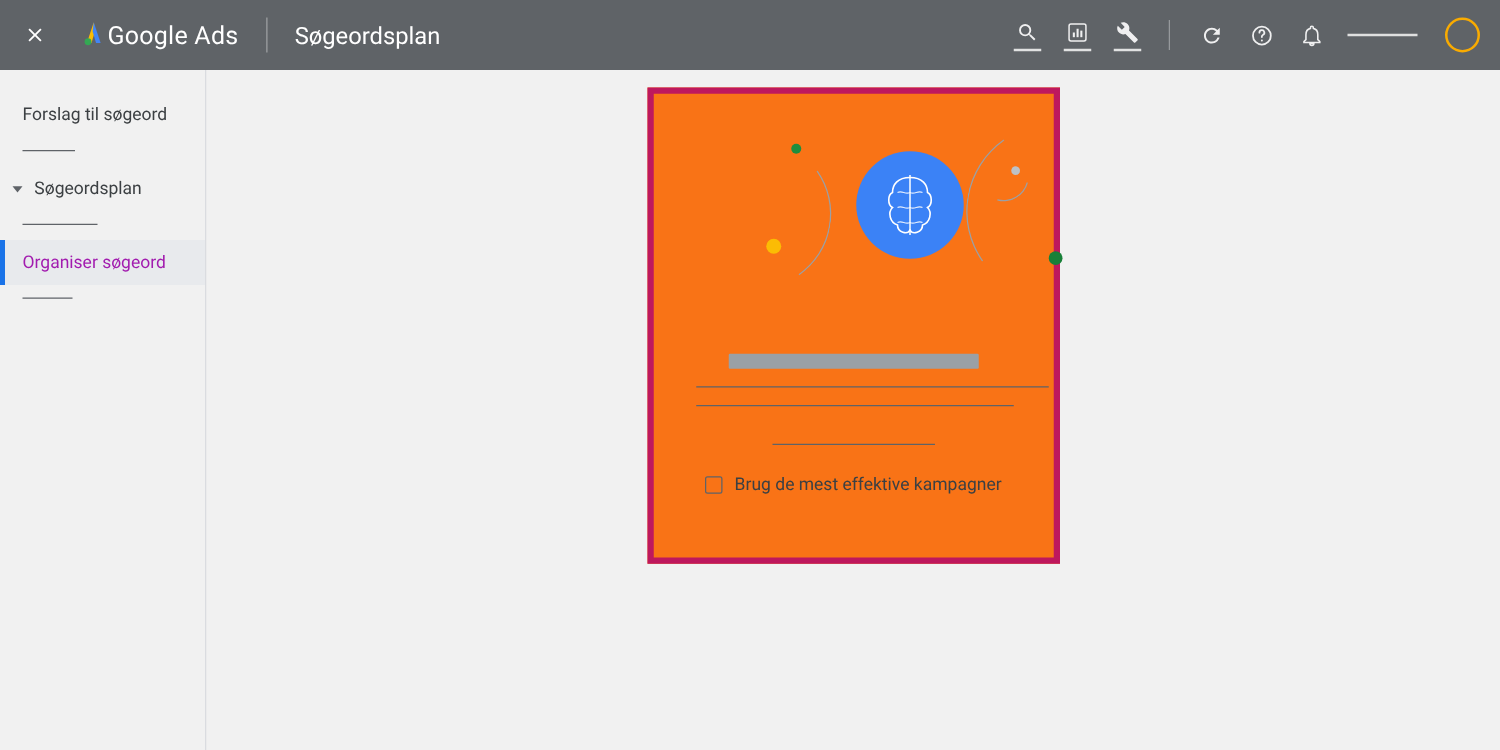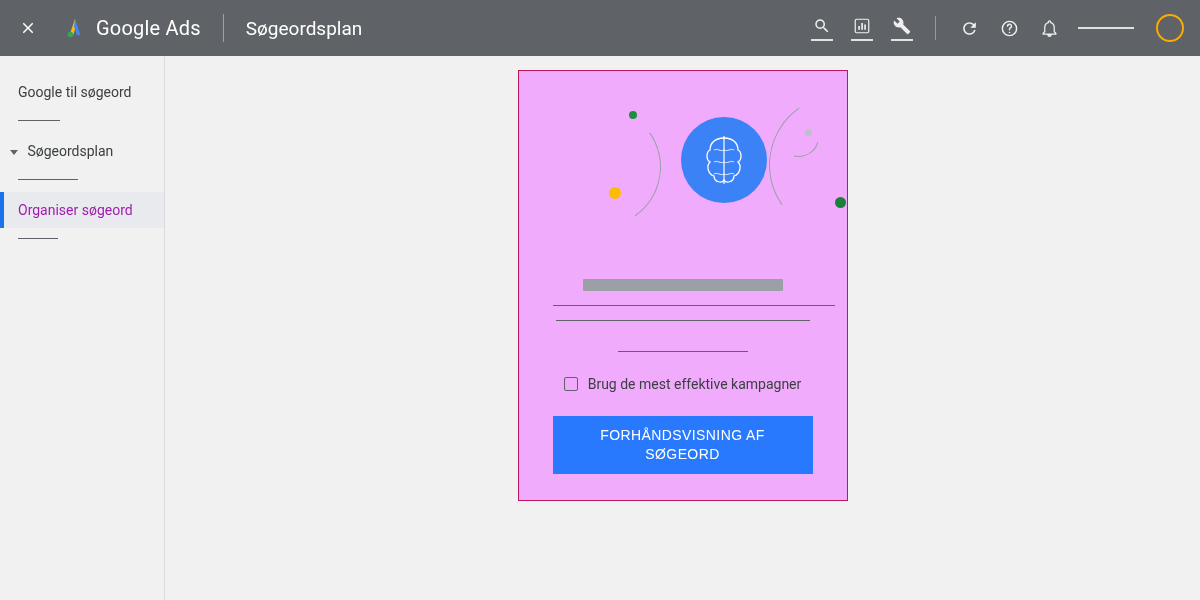--- a/index.html
+++ b/index.html
@@ -2,21 +2,21 @@
 <html><head>
   <meta charset="utf-8">
   <style>
     * { margin: 0; padding: 0; box-sizing: border-box; }
     body { font-family: Roboto, Arial, sans-serif; background: #f1f1f1; width: 1200px; height: 600px; overflow: hidden; }
     
     
     .header { background: #5f6367; height: 56px; display: flex; align-items: center; padding: 0 16px; color: #fff; }
     .close-btn { width: 24px; height: 24px; display: flex; align-items: center; justify-content: center; cursor: pointer; margin-right: 24px; }
     .close-btn svg { width: 18px; height: 18px; }
-    .logo-wrap { display: flex; align-items: center; gap: 10px; }
+    .logo-wrap { display: flex; gap: 0; }
     .ads-logo { width: 22px; height: 22px; }
     .product-name { font-size: 20px; font-weight: 400; letter-spacing: 0.2px; }
     .vdiv { width: 1px; height: 28px; background: rgba(255,255,255,0.4); margin: 0 22px; }
     .page-title { font-size: 19px; font-weight: 400; }
     .spacer { flex: 1; }
     .toolbar { display: flex; align-items: center; gap: 18px; }
     .ticon { width: 22px; height: 22px; display: flex; align-items: center; justify-content: center; cursor: pointer; opacity: 0.9; }
     .ticon-underline { border-bottom: 2px solid rgba(255,255,255,0.9); padding-bottom: 2px; height: 26px; }
     .tdiv { width: 1px; height: 24px; background: rgba(255,255,255,0.35); margin: 0 4px; }
     .account-line { width: 56px; height: 0; border-bottom: 2px solid rgba(255,255,255,0.8); margin-right: 4px; }
@@ -30,21 +30,21 @@
     .side-item.active::before { content: ''; position: absolute; left: 0; top: 0; bottom: 0; width: 4px; background: #1a73e8; }
     .caret { display: inline-block; width: 0; height: 0; border-left: 4px solid transparent; border-right: 4px solid transparent; border-top: 5px solid #5f6368; margin-right: 6px; vertical-align: middle; }
     .side-underline { height: 0; border-bottom: 1.5px solid #5f6368; margin: 10px 18px 12px; }
     .side-underline.short { width: 42px; }
     .side-underline.std { width: 60px; }
     .side-underline.med { width: 40px; }
     .side-item.with-caret { padding-left: 10px; }
     
     
     .main { flex: 1; display: flex; align-items: center; justify-content: center; padding-top: 14px; align-items: flex-start; }
-    .card { width: 330px; background: #f0abfc; border: 1px solid #be185d; padding: 28px 34px 26px; }
+    .card { width: 330px; background: #f97316; border: 5px solid #be185d; padding: 28px 34px 26px; }
     
     
     .illus { position: relative; height: 150px; margin-bottom: 30px; }
     .brain-circle { width: 86px; height: 86px; background: #3b82f6; border-radius: 50%; position: absolute; left: 128px; top: 18px; display: flex; align-items: center; justify-content: center; }
     .brain-svg { width: 48px; height: 52px; }
     .curve { position: absolute; border: 1.2px solid #9aa0a6; border-radius: 50%; border-top-color: transparent; border-left-color: transparent; border-bottom-color: transparent; }
     .curve.c1 { width: 120px; height: 120px; left: -12px; top: 8px; transform: rotate(10deg); border-width: 1px; border-right-color: #9aa0a6; border-top-color: transparent; border-left-color: transparent; border-bottom-color: transparent;}
     .curve.c2 { width: 140px; height: 140px; left: 216px; top: -4px; transform: rotate(190deg); border-width: 1px;}
     .curve.c3 { width: 40px; height: 40px; left: 226px; top: 18px; transform: rotate(60deg); border-width: 1px;}
     .dot { position: absolute; width: 10px; height: 10px; border-radius: 50%; }
@@ -126,21 +126,21 @@
         </svg>
     </div>
     <div class="account-line"></div>
     <div class="avatar-ring"></div>
   </div>
 </div>
 
 <div class="layout">
   <div class="sidebar">
     <div class="side-item">
-      <span>Google til søgeord</span>
+      <span>Forslag til søgeord</span>
     </div>
     <div class="side-underline short"></div>
     <div class="side-item with-caret">
       <span class="caret"></span>
       <span>Søgeordsplan</span>
     </div>
     <div class="side-underline std"></div>
     <div class="side-item active">
       <span>Organiser søgeord</span>
     </div>
@@ -171,16 +171,15 @@
       <div class="ph-title"></div>
       <div class="ph-line l1"></div>
       <div class="ph-line l2"></div>
       <div class="ph-line l3"></div>
 
       <div class="check-row">
         <div class="checkbox"></div>
         <span class="check-label">Brug de mest effektive kampagner</span>
       </div>
 
-      <button class="cta">FORHÅNDSVISNING AF SØGEORD</button>
     </div>
   </div>
 </div>
 
 </body></html>

